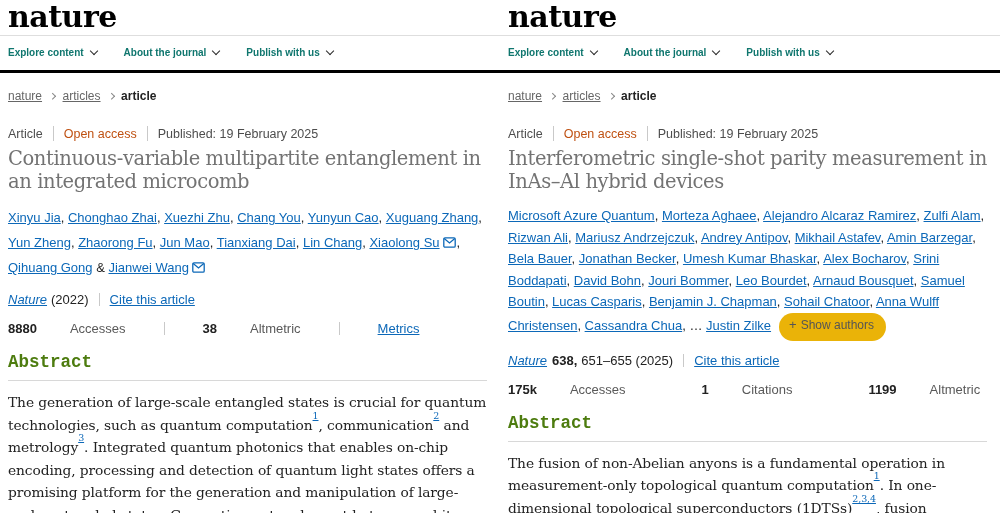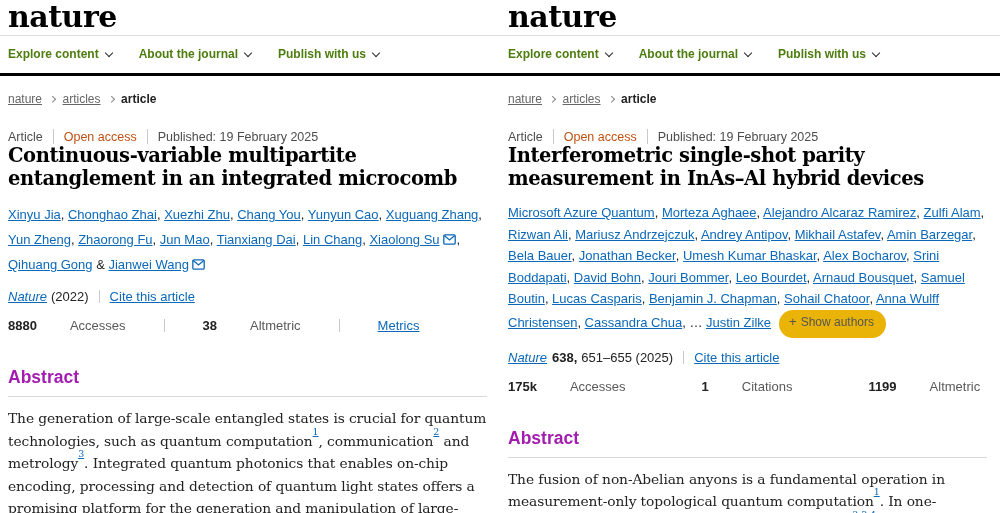--- a/index.html
+++ b/index.html
@@ -14,21 +14,21 @@
 
   
   .logo {
     font-family:"DejaVu Serif", serif; font-weight:700;
     font-size:30px; line-height:30px; letter-spacing:-0.5px;
     padding:2px 0 3px 8px; color:#000;
   }
   .logo-rule { border-bottom:1px solid #dedede; }
   .nav { padding:11px 0 12px 8px; display:flex; gap:27px; align-items:center; }
   .nav-item {
-    font-size:12px; font-weight:700; color:#4d7c0f; cursor:pointer;
+    font-size:10px; font-weight:700; color:#0f766e; cursor:pointer;
     display:inline-flex; align-items:center; text-decoration:none;
   }
   .chev {
     display:inline-block; width:6px; height:6px;
     border-right:1.7px solid #2a2a2a; border-bottom:1.7px solid #2a2a2a;
     transform:rotate(45deg); margin-left:7px; margin-top:-3px;
   }
   .black-rule { height:3px; background:#000; }
 
   
@@ -42,23 +42,23 @@
   .crumb-current { font-weight:700; color:#222; }
 
   
   .meta { margin:23px 13px 0 8px; font-size:12.5px; color:#4d4d4d; display:flex; align-items:center; }
   .oa-link { color:#bf5011; cursor:pointer; }
   .vbar { display:inline-block; width:1px; height:15px; background:#c9c9c9; margin:0 10px; }
   .vbar.short { height:13px; }
 
   
   .title {
-    margin:0 13px 0 8px;
-    font-family:"DejaVu Serif", serif; font-weight:700;
-    font-size:19.5px; line-height:23px; letter-spacing:-0.4px; color:#000000;
+    margin:6px 13px 0 8px;
+    font-family:"DejaVu Serif", serif; font-weight:400;
+    font-size:19.5px; line-height:23px; letter-spacing:-0.4px; color:#737373;
   }
 
   
   .authors { margin:12px 13px 0 8px; font-size:13px; line-height:25px; color:#222; }
   .authors.tight { line-height:21.5px; }
   .alink { color:#0c68b8; text-decoration:underline; cursor:pointer; }
   .env { margin-left:3px; margin-right:1px; }
   .env svg { vertical-align:-1px; }
   .show-authors {
     display:inline-block; border:none; background:#eab308; color:#555;
@@ -71,23 +71,23 @@
   
   .citation { margin:12px 13px 0 8px; font-size:13px; color:#222; display:flex; align-items:center; }
   .journal-link { color:#0c68b8; font-style:italic; text-decoration:underline; cursor:pointer; }
   .vol { font-weight:700; margin-left:5px; }
   .cit-info { margin-left:4px; }
   .metrics { margin:14px 13px 0 8px; font-size:13px; color:#595959; display:flex; align-items:center;gap:28px; }
   .mval { font-weight:700; color:#222; margin-right:5px; }
 
   
   .abs-head {
-    margin:34px 13px 0 8px;
-    font-family:Liberation Sans, sans-serif; font-weight:700;
-    font-size:17.5px; color:#a21caf;
+    margin:16px 13px 0 8px;
+    font-family:Liberation Mono, monospace; font-weight:700;
+    font-size:17.5px; color:#4d7c0f;
   }
   .abs-rule { margin:8px 13px 0 8px; border-bottom:1px solid #d8d8d8; }
   .abs-text {
     margin:10px 13px 0 8px;
     font-family:"DejaVu Serif", serif;
     font-size:13.8px; line-height:22.5px; color:#222; letter-spacing:-0.1px;
   }
   .abs-text sup { font-size:9.5px; line-height:0; position:relative; top:-5px; }
   .abs-text sup a { color:#0c68b8; text-decoration:underline; cursor:pointer; }
 </style>

